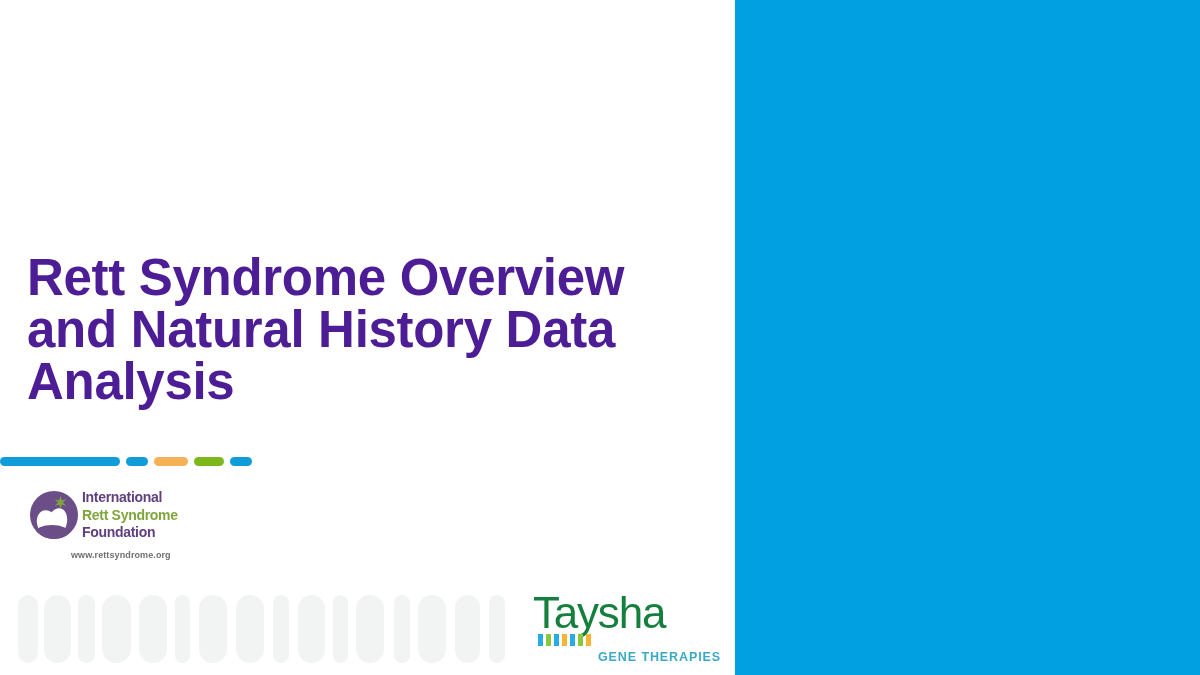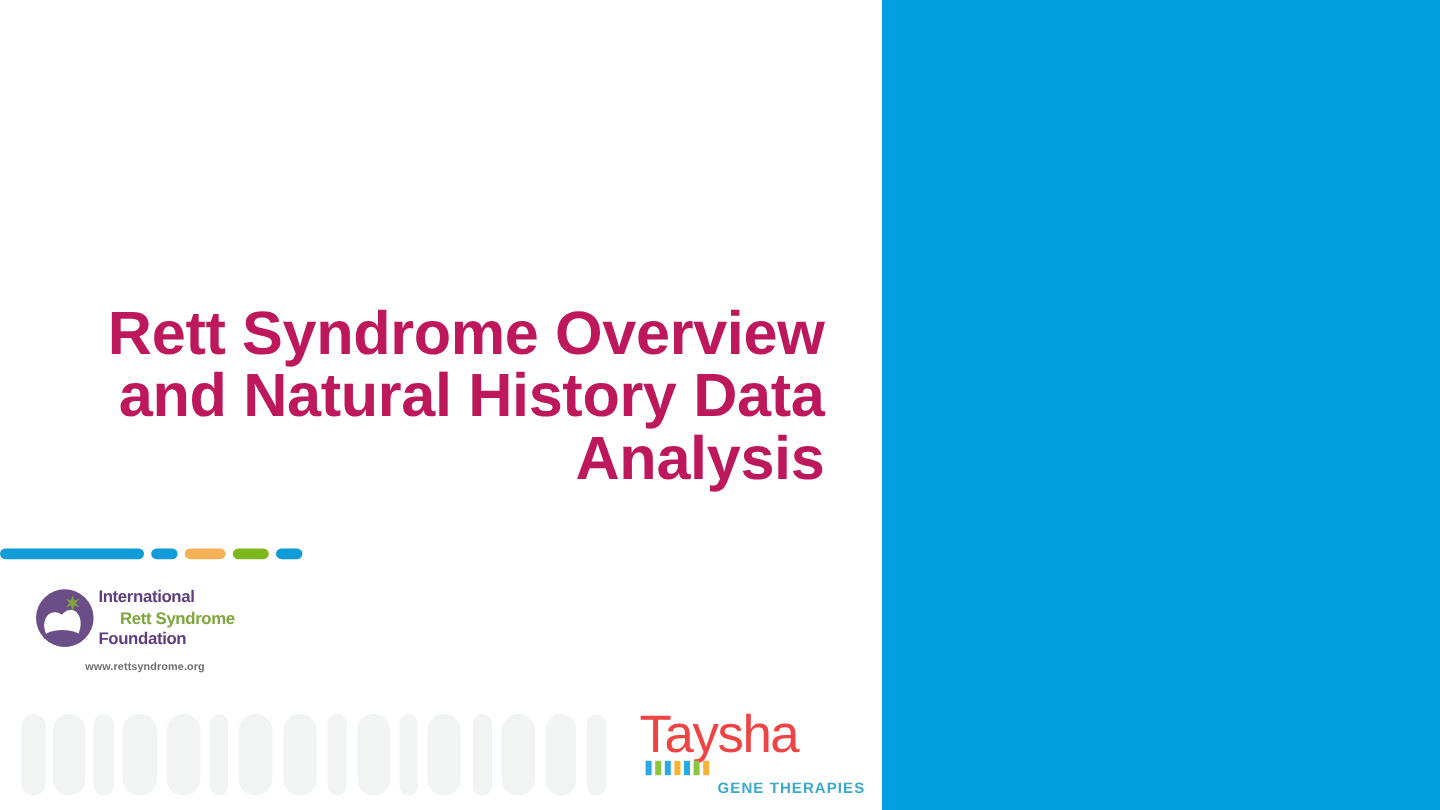--- a/index.html
+++ b/index.html
@@ -107,21 +107,21 @@
     top: 0;
   }
   #irsf-text .l {
     font-weight: bold;
     font-size: 14px;
     line-height: 17.5px;
     letter-spacing: -0.3px;
     white-space: nowrap;
   }
   #irsf-text .l.purple { color: #5f3f7e; }
-  #irsf-text .l.green  { color: #7fa63c; margin-left: 18px; }
+  #irsf-text .l.green  { color: #7fa63c; }
   #irsf-url {
     position: absolute;
     left: 41px;
     top: 61px;
     font-size: 9px;
     font-weight: bold;
     letter-spacing: 0.1px;
     color: #6f6f6f;
     white-space: nowrap;
   }
@@ -194,21 +194,21 @@
     white-space: nowrap;
   }
 </style>
 </head>
 <body>
 
 <div id="slide" style="background: rgb(255, 255, 255);">
 
   <div id="right-panel" style="background: rgb(0, 160, 225);"></div>
 
-  <div id="title" style="color: #be185d; text-align: right;">Rett Syndrome Overview
+  <div id="title" style="color: #4c1d95;">Rett Syndrome Overview
 and Natural History Data
 Analysis</div>
 
   <div id="divider">
       <div class="seg" style="left: 0px; width: 120px; background: rgb(15, 156, 216);"></div>
       <div class="seg" style="left: 126px; width: 22px; background: rgb(15, 156, 216);"></div>
       <div class="seg" style="left: 154px; width: 34px; background: rgb(245, 177, 86);"></div>
       <div class="seg" style="left: 194px; width: 30px; background: rgb(125, 183, 27);"></div>
       <div class="seg" style="left: 230px; width: 22px; background: rgb(15, 156, 216);"></div>
     </div>
@@ -244,21 +244,21 @@
       <div class="cap" style="left: 298px; width: 27px; background: rgb(242, 243, 243);"></div>
       <div class="cap" style="left: 333px; width: 15px; background: rgb(242, 243, 243);"></div>
       <div class="cap" style="left: 356px; width: 28px; background: rgb(242, 243, 243);"></div>
       <div class="cap" style="left: 394px; width: 16px; background: rgb(242, 243, 243);"></div>
       <div class="cap" style="left: 418px; width: 28px; background: rgb(242, 243, 243);"></div>
       <div class="cap" style="left: 455px; width: 25px; background: rgb(242, 243, 243);"></div>
       <div class="cap" style="left: 489px; width: 16px; background: rgb(242, 243, 243);"></div>
     </div>
 
   <div id="taysha-logo">
-    <div id="taysha-word" style="color: #ef4444;">Taysha</div>
+    <div id="taysha-word" style="color: #15803d;">Taysha</div>
     <div id="taysha-bars">
         <div class="b" style="left: 0px; background: rgb(41, 171, 226);"></div>
         <div class="b" style="left: 8px; background: rgb(140, 198, 63);"></div>
         <div class="b" style="left: 16px; background: rgb(41, 171, 226);"></div>
         <div class="b" style="left: 24px; background: rgb(247, 179, 52);"></div>
         <div class="b" style="left: 32px; background: rgb(41, 171, 226);"></div>
         <div class="b" style="left: 40px; background: rgb(140, 198, 63);"></div>
         <div class="b" style="left: 48px; background: rgb(247, 179, 52);"></div>
       </div>
     <div id="taysha-tag" style="color: rgb(58, 169, 201);">GENE THERAPIES</div>

